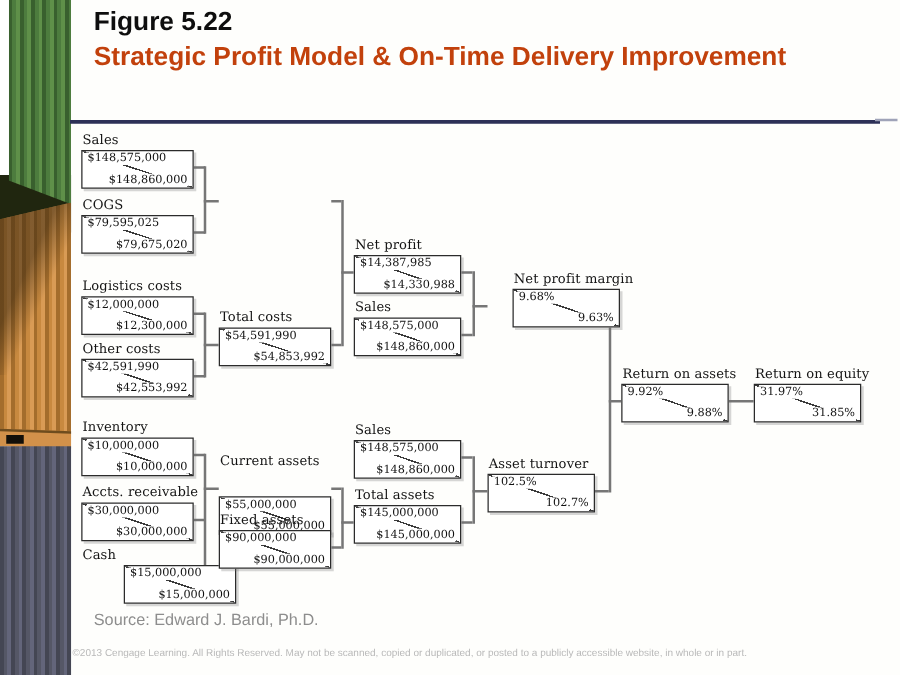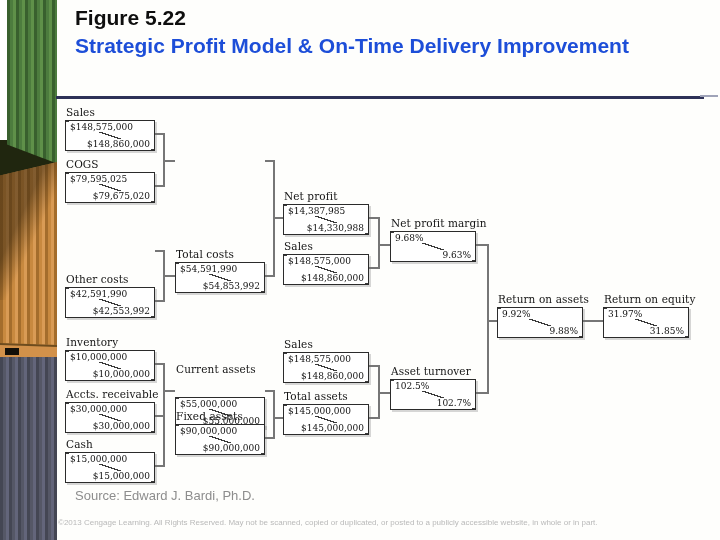--- a/index.html
+++ b/index.html
@@ -19,21 +19,21 @@
     background:linear-gradient(115deg,rgba(58,40,16,.55) 0%,rgba(58,40,16,.55) 38%,rgba(58,40,16,0) 58%);}
   .c-orange-rail{position:absolute;left:0;top:344px;width:57px;height:12px;background:#d2914a;
     border-top:2px solid #6e4c1e;transform:skewY(2deg);}
   .c-notch{position:absolute;left:5px;top:348px;width:14px;height:7px;background:#120f09;}
   .c-navy{position:absolute;left:0;top:357px;width:57px;height:183px;
     background:repeating-linear-gradient(90deg,#444653 0 3px,#555766 3px 6px,#63657a 6px 9px);}
 
   
   .title{position:absolute;left:75px;top:4px;width:580px;font-weight:bold;line-height:1.33;}
   .title .t1{font-size:21px;color:#0e0e0e;}
-  .title .t2{font-size:21px;color:#1d4ed8;}
+  .title .t2{font-size:21px;color:#c2410c;}
   .rule{position:absolute;left:56px;top:96px;width:648px;height:3px;background:#2d3157;}
   .rule-tail{position:absolute;left:700px;top:95px;width:18px;height:2px;background:#9fa3b8;}
 
   
   #diagram{position:absolute;left:0;top:0;width:720px;height:540px;}
   .node{position:absolute;font-family:"DejaVu Serif","Liberation Serif",serif;}
   .node-label{position:absolute;left:1px;top:0;height:13px;font-size:10.5px;color:#141414;white-space:nowrap;letter-spacing:.1px;}
   .node-box{position:absolute;left:0;top:14px;height:29px;background:#fff;border:1px solid #2b2b2b;
     box-shadow:2px 2px 0 rgba(110,110,110,.28);
     background-image:linear-gradient(to top right,transparent calc(50% - .6px),#3a3a3a calc(50% - .6px),#3a3a3a calc(50% + .6px),transparent calc(50% + .6px));}
@@ -110,20 +110,27 @@
           <span class="v-bottom">$148,860,000</span>
         </div>
       </div>
       <div class="node" style="left: 65px; top: 158px; width: 90px; height: 44px;">
         <div class="node-label">COGS</div>
         <div class="node-box" style="width: 88px;">
           <span class="v-top">$79,595,025</span>
           <span class="v-bottom">$79,675,020</span>
         </div>
       </div>
+      <div class="node" style="left: 65px; top: 223px; width: 90px; height: 44px;">
+        <div class="node-label">Logistics costs</div>
+        <div class="node-box" style="width: 88px;">
+          <span class="v-top">$12,000,000</span>
+          <span class="v-bottom">$12,300,000</span>
+        </div>
+      </div>
       <div class="node" style="left: 65px; top: 273px; width: 90px; height: 44px;">
         <div class="node-label">Other costs</div>
         <div class="node-box" style="width: 88px;">
           <span class="v-top">$42,591,990</span>
           <span class="v-bottom">$42,553,992</span>
         </div>
       </div>
       <div class="node" style="left: 175px; top: 248px; width: 90px; height: 44px;">
         <div class="node-label">Total costs</div>
         <div class="node-box" style="width: 88px;">
@@ -138,21 +145,21 @@
           <span class="v-bottom">$14,330,988</span>
         </div>
       </div>
       <div class="node" style="left: 283px; top: 240px; width: 86px; height: 44px;">
         <div class="node-label">Sales</div>
         <div class="node-box" style="width: 84px;">
           <span class="v-top">$148,575,000</span>
           <span class="v-bottom">$148,860,000</span>
         </div>
       </div>
-      <div class="node" style="left: 390px; top: 217px; width: 74px; height: 44px; padding-left: 29px;">
+      <div class="node" style="left: 410px; top: 217px; width: 74px; height: 44px; padding-left: 29px;">
         <div class="node-label">Net profit margin</div>
         <div class="node-box" style="width: 84px;">
           <span class="v-top">9.68%</span>
           <span class="v-bottom">9.63%</span>
         </div>
       </div>
       <div class="node" style="left: 65px; top: 336px; width: 90px; height: 44px;">
         <div class="node-label">Inventory</div>
         <div class="node-box" style="width: 88px;">
           <span class="v-top">$10,000,000</span>
@@ -161,21 +168,21 @@
       </div>
       <div class="node" style="left: 65px; top: 388px; width: 90px; height: 44px;">
         <div class="node-label">Accts. receivable</div>
         <div class="node-box" style="width: 88px;">
           <span class="v-top">$30,000,000</span>
           <span class="v-bottom">$30,000,000</span>
         </div>
       </div>
       <div class="node" style="left: 65px; top: 438px; width: 90px; height: 44px;">
         <div class="node-label">Cash</div>
-        <div class="node-box" style="width: 88px;">
+        <div class="node-box" style="width: 88px; margin-left: 34px;">
           <span class="v-top">$15,000,000</span>
           <span class="v-bottom">$15,000,000</span>
         </div>
       </div>
       <div class="node" style="left: 175px; top: 363px; width: 90px; height: 44px;">
         <div class="node-label">Current assets</div>
         <div class="node-box" style="width: 88px; margin-top: 20px;">
           <span class="v-top">$55,000,000</span>
           <span class="v-bottom">$55,000,000</span>
         </div>

